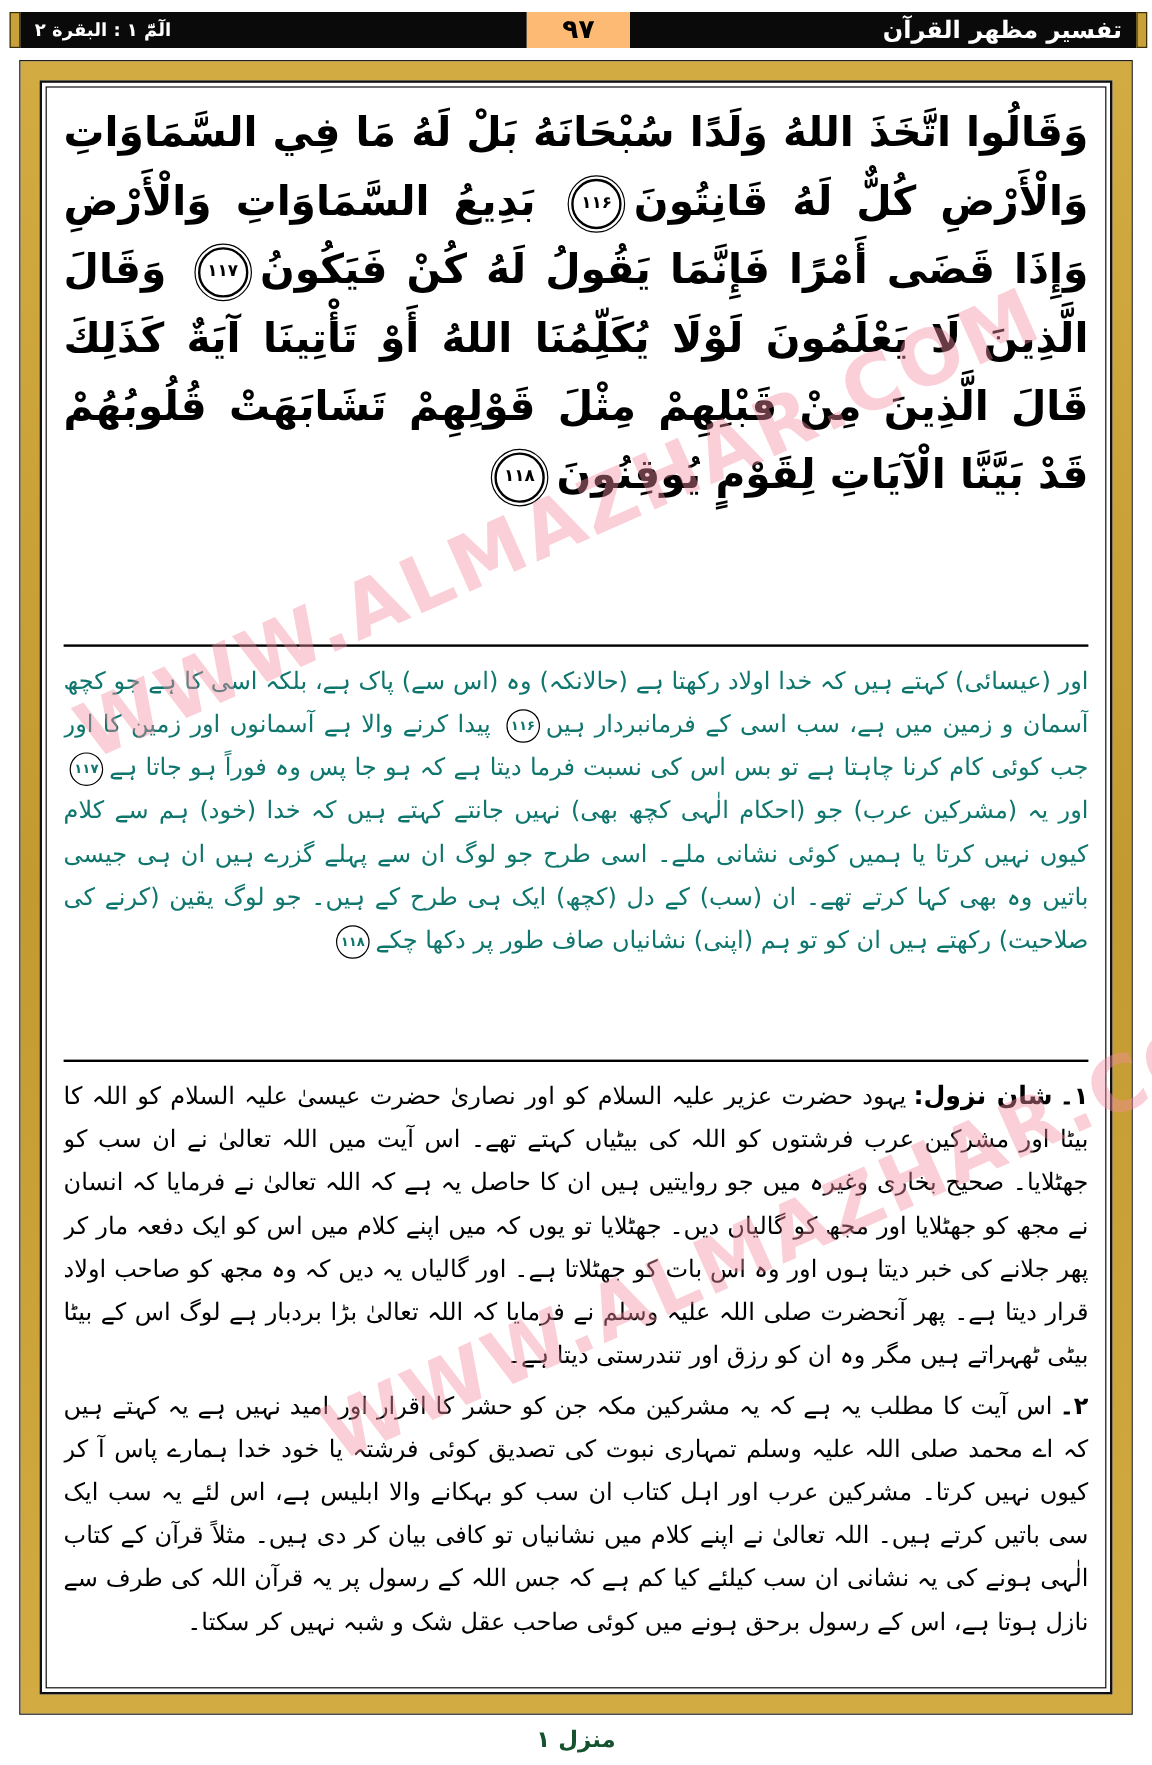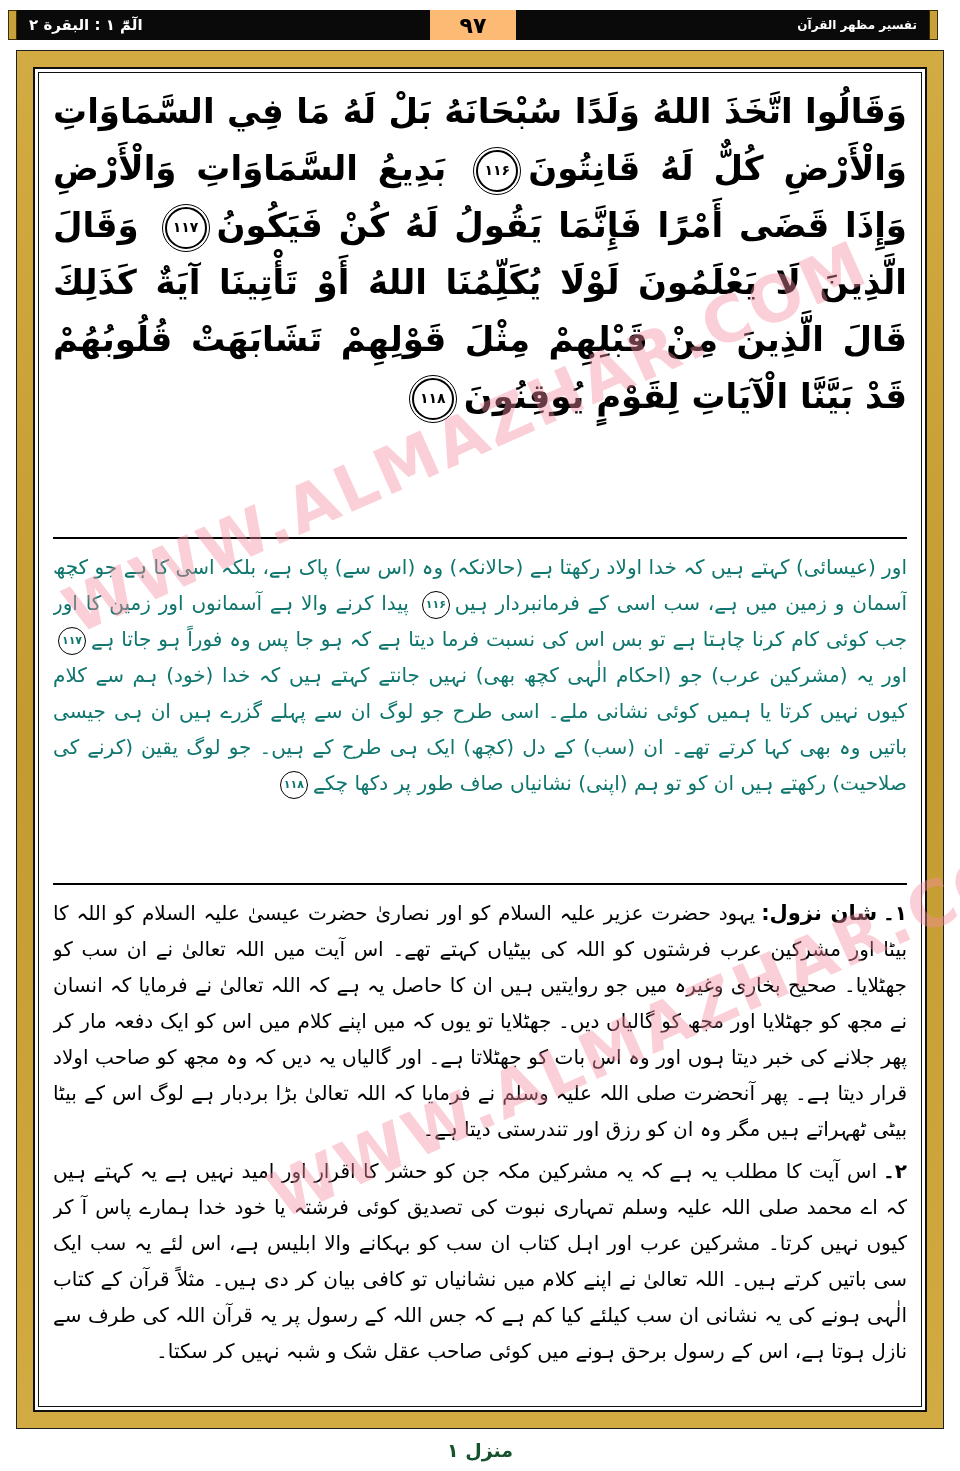--- a/index.html
+++ b/index.html
@@ -16,21 +16,21 @@
     width: 960px;
     height: 1471px;
     background: #ffffff;
   }
 
   
   .topbar {
     position: absolute;
     top: 10px;
     left: 8px;
-    right: 22px;
+    right: 4px;
     height: 30px;
     display: flex;
     align-items: stretch;
     direction: ltr;
   }
   .cap {
     width: 9px;
     background: #c9a13b;
     border: 1px solid #3a2d00;
     box-sizing: border-box;
@@ -46,21 +46,21 @@
     flex: 1;
     justify-content: flex-start;
     padding: 0 12px;
     font-size: 15px;
     font-weight: bold;
   }
   .seg-right {
     flex: 1;
     justify-content: flex-end;
     padding: 0 12px;
-    font-size: 12px;
+    font-size: 20px;
     font-weight: bold;
   }
   .topbar-center {
     background: #fdba74;
     color: #000000;
     padding: 0 30px;
     display: flex;
     align-items: center;
     font-size: 22px;
     font-weight: bold;

